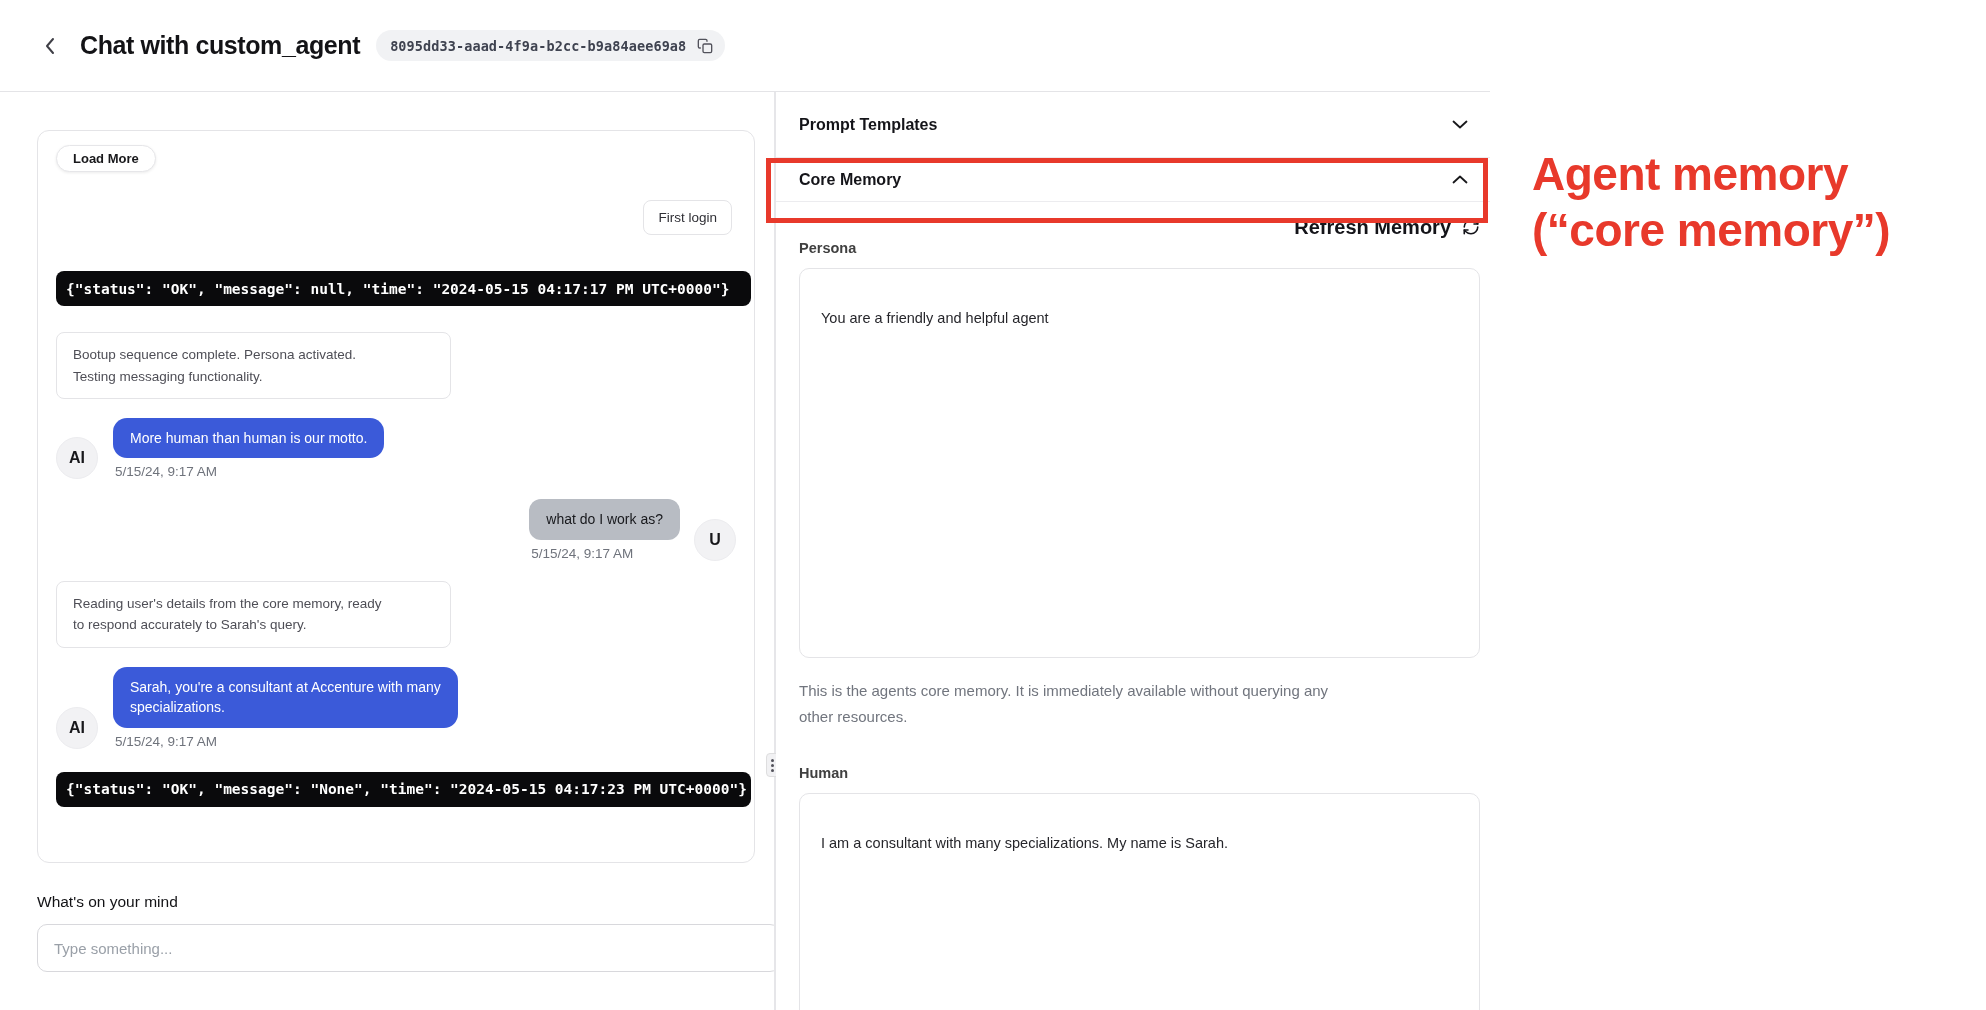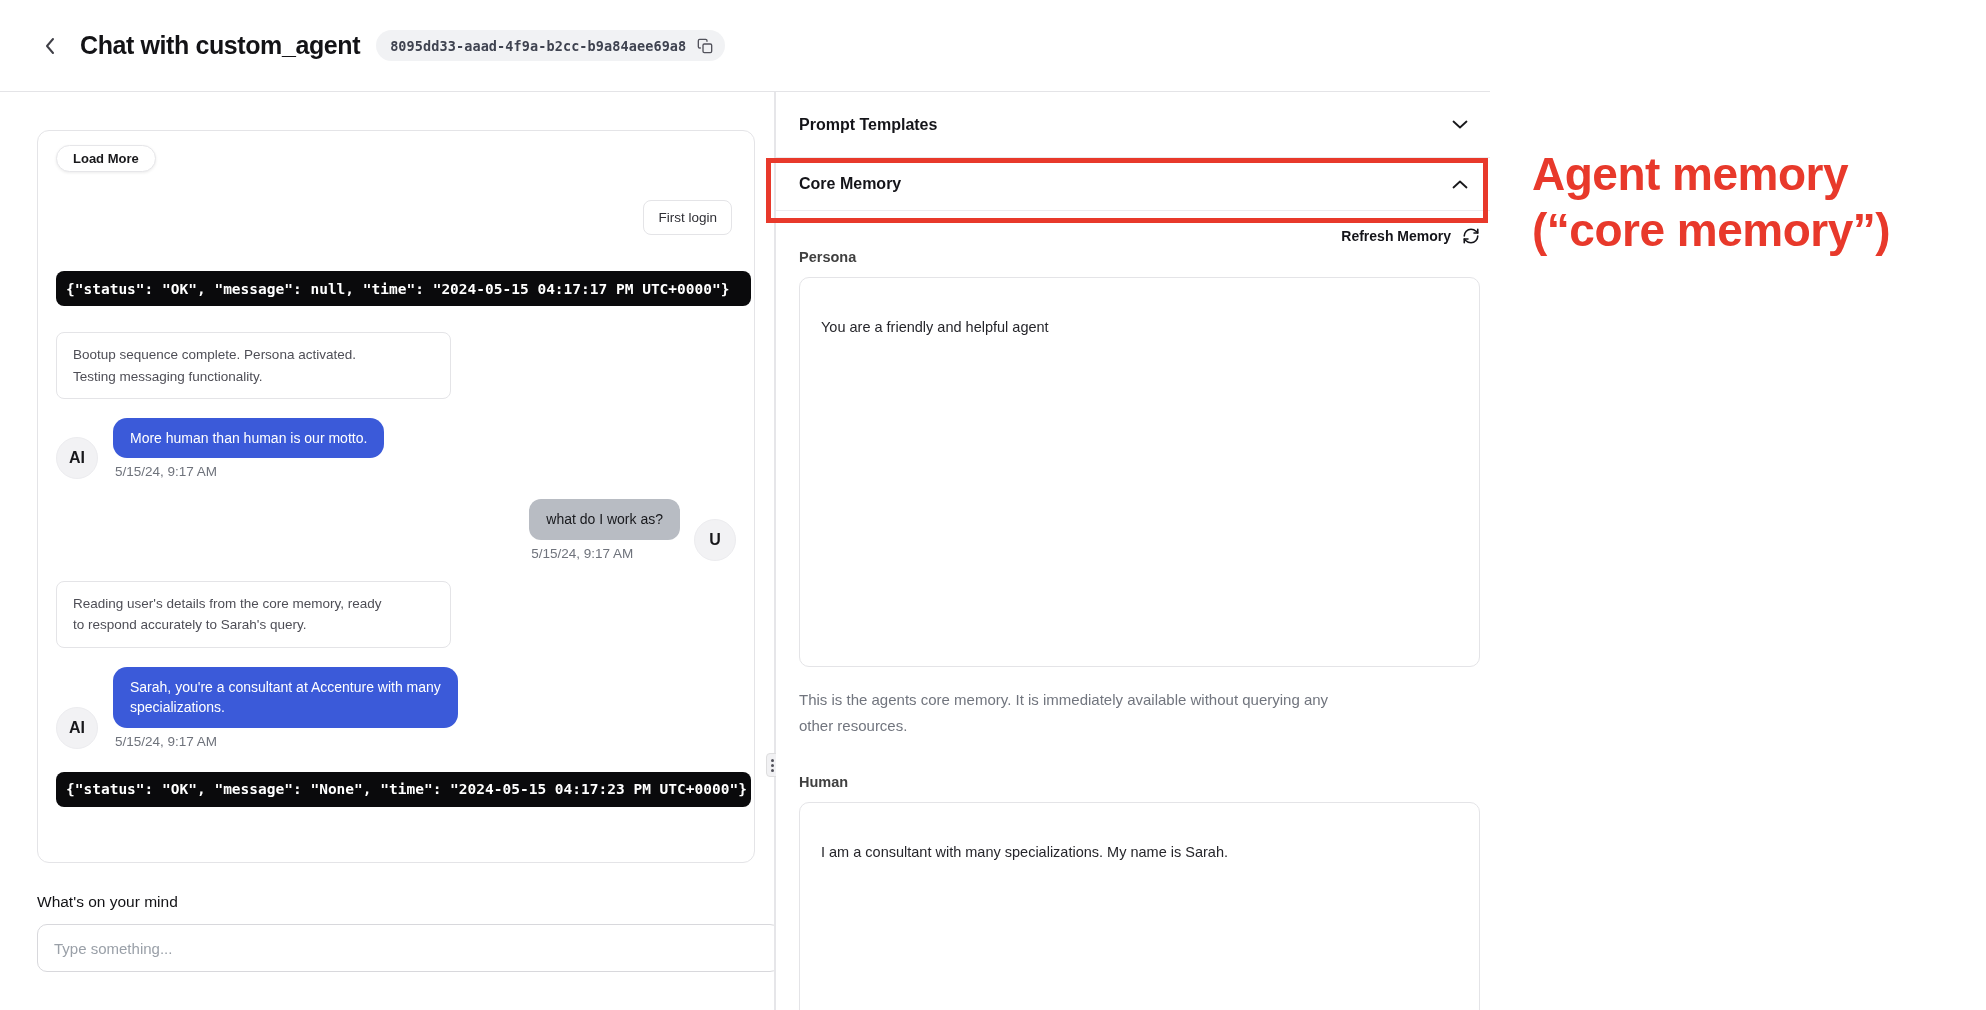--- a/index.html
+++ b/index.html
@@ -69,26 +69,26 @@
           border:1px solid #dededf; border-radius:4px; display:flex; align-items:center; justify-content:center;
           cursor:col-resize; }
   .grip .dots { display:grid; grid-template-columns:repeat(2,3px); grid-template-rows:repeat(3,3px); gap:2px; }
   .grip .dots i { width:3px; height:3px; border-radius:50%; background:#52525b; }
 
   
   .right-panel { position:absolute; left:776px; top:92px; width:714px; height:918px; background:#fff; }
   .acc-row { height:66px; display:flex; align-items:center; justify-content:space-between;
              padding:0 22px 0 23px; border-bottom:1px solid #ececef; cursor:pointer; background:#fff;
              width:100%; border-left:none; border-right:none; border-top:none; }
-  .acc-row.core { height:53px; }
+  .acc-row.core { height:44px; }
   .acc-label { font-size:16px; font-weight:600; color:#141419; font-family:"Liberation Sans",sans-serif; }
   .chev svg { stroke:#18181b; }
   .mem-content { padding:14px 10px 0 23px; }
   .refresh-row { display:flex; justify-content:flex-end; align-items:center; gap:11px; height:22px; }
-  .refresh-label { font-size:14px; font-weight:700; color:#141419; }
+  .refresh-label { font-size:20px; font-weight:700; color:#141419; }
   .refresh-btn { background:none; border:none; cursor:pointer; display:flex; align-items:center; }
   .refresh-btn svg { stroke:#141419; }
   .field-label { font-size:14.5px; font-weight:600; color:#404040; margin-top:2px; }
   .mem-textarea { display:block; width:100%; border:1px solid #e4e4e7; border-radius:10px; background:#fff;
                   margin-top:12px; resize:none; outline:none; overflow:hidden;
                   font-family:"Liberation Sans",sans-serif; font-size:14.5px; color:#26262b;
                   padding:39px 20px 16px 21px; line-height:1.5; }
   .mem-textarea.persona { height:390px; }
   .mem-textarea.human { height:240px; }
   .mem-desc { margin-top:20px; width:660px; font-size:15px; line-height:1.7; color:#71757e; white-space:pre-line; }

